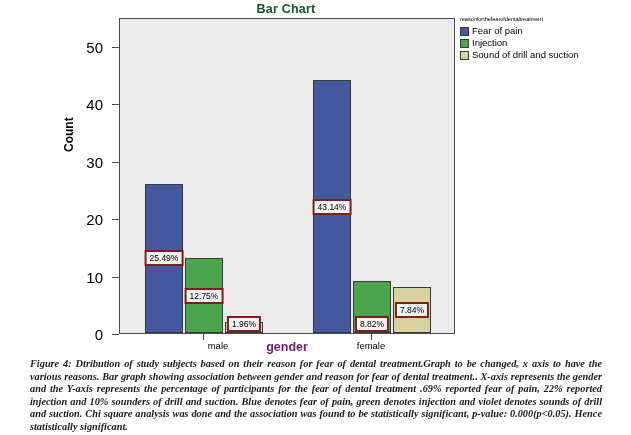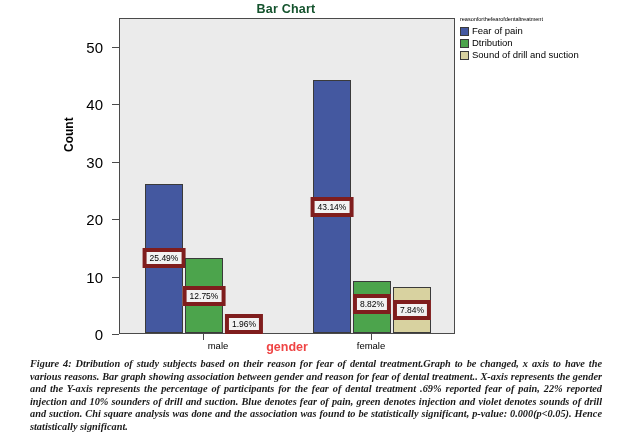--- a/index.html
+++ b/index.html
@@ -96,21 +96,21 @@
   
   #x-axis-title {
     position: absolute;
     left: 119px;
     top: 340px;
     width: 336px;
     text-align: center;
     font-family: "Liberation Sans", sans-serif;
     font-weight: bold;
     font-size: 12.5px;
-    color: #ef4444;
+    color: #701a75;
   }
   .xtick {
     position: absolute;
     top: 334px;
     width: 1px;
     height: 6px;
     background: #4a4a4a;
   }
   .xtick-label {
     position: absolute;
@@ -126,21 +126,21 @@
   .bar {
     position: absolute;
     bottom: 0;
     border: 1px solid #3a3a3a;
     box-sizing: border-box;
   }
   .bar-label {
     position: absolute;
     transform: translate(-50%, 50%);
     background: #f2f2f2;
-    border: 4px solid #7f1d1d;
+    border: 2px solid #7f1d1d;
     font-family: "Liberation Sans", sans-serif;
     font-size: 8.5px;
     color: #000;
     padding: 1px 3px 0 3px;
     white-space: nowrap;
     line-height: 11px;
   }
 
   
   #legend {
@@ -222,21 +222,21 @@
     <div id="plot-inner">
         <div class="bar" style="left: 25px; width: 38px; height: 149.382px; background: rgb(68, 88, 160);"></div>
         <div class="bar-label" style="left: 44px; bottom: 74.6909px; text-align: right;">25.49%</div>
         <div class="bar" style="left: 65px; width: 38px; height: 74.6909px; background: rgb(76, 164, 76);"></div>
         <div class="bar-label" style="left: 84px; bottom: 37.3455px;">12.75%</div>
         <div class="bar" style="left: 105px; width: 38px; height: 11.4909px; background: rgb(216, 210, 160);"></div>
         <div class="bar-label" style="left: 124px; bottom: 9px;">1.96%</div>
         <div class="bar" style="left: 193px; width: 38px; height: 252.8px; background: rgb(68, 88, 160);"></div>
         <div class="bar-label" style="left: 212px; bottom: 126.4px;">43.14%</div>
         <div class="bar" style="left: 233px; width: 38px; height: 51.7091px; background: rgb(76, 164, 76);"></div>
-        <div class="bar-label" style="left: 252px; bottom: 29px;">8.82%</div>
+        <div class="bar-label" style="left: 252px; bottom: 9px;">8.82%</div>
         <div class="bar" style="left: 273px; width: 38px; height: 45.9636px; background: rgb(216, 210, 160);"></div>
         <div class="bar-label" style="left: 292px; bottom: 22.9818px;">7.84%</div>
       </div>
   </div>
 
   <div id="x-ticks">
       <div class="xtick" style="left: 203px;"></div>
       <div class="xtick-label" style="left: 218px;">male</div>
       <div class="xtick" style="left: 371px;"></div>
       <div class="xtick-label" style="left: 371px;">female</div>
@@ -245,21 +245,21 @@
 
   <div id="legend">
     <div id="legend-title">reasonforthefearofdentaltreatment</div>
     <div id="legend-items">
         <div class="legend-row">
           <span class="legend-swatch" style="background: rgb(68, 88, 160);"></span>
           <span class="legend-label">Fear of pain</span>
         </div>
         <div class="legend-row">
           <span class="legend-swatch" style="background: rgb(76, 164, 76);"></span>
-          <span class="legend-label">Dtribution</span>
+          <span class="legend-label">Injection</span>
         </div>
         <div class="legend-row">
           <span class="legend-swatch" style="background: rgb(216, 210, 160);"></span>
           <span class="legend-label">Sound of drill and suction</span>
         </div>
       </div>
   </div>
 </div>
 
 <div id="caption">Figure 4: Dtribution of study subjects based on their reason for fear of dental treatment.Graph to be changed, x axis to have the various reasons. Bar graph showing association between gender and reason for fear of dental treatment.. X-axis represents the gender and the Y-axis represents the percentage of participants for the fear of dental treatment .69% reported fear of pain, 22% reported injection and 10% sounders of drill and suction. Blue denotes fear of pain, green denotes injection and violet denotes sounds of drill and suction. Chi square analysis was done and the association was found to be statistically significant, p-value: 0.000(p&lt;0.05). Hence statistically significant.</div>

